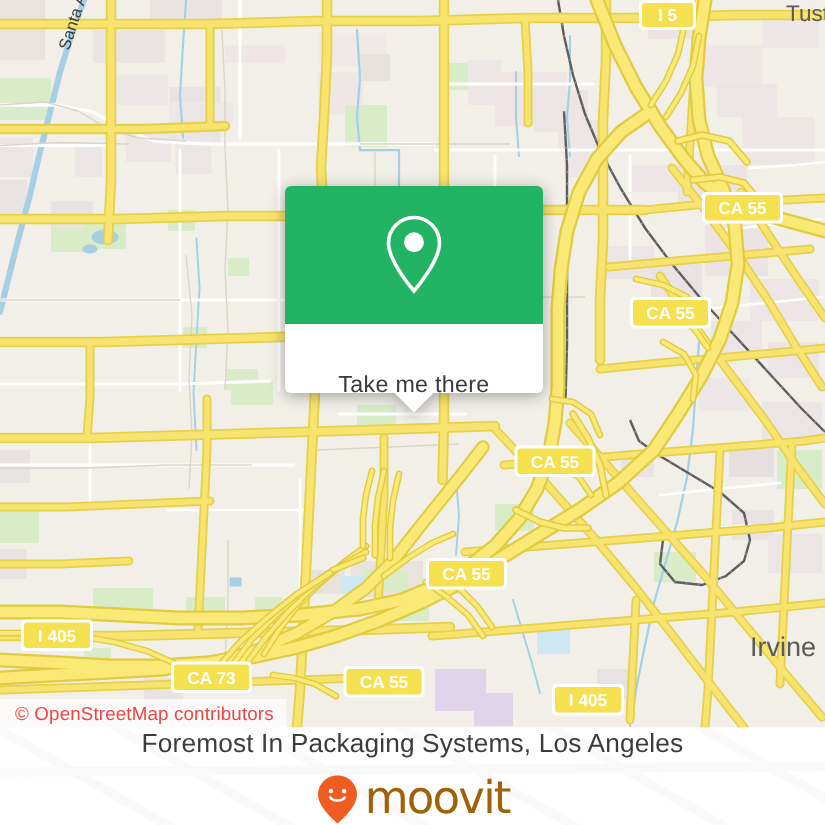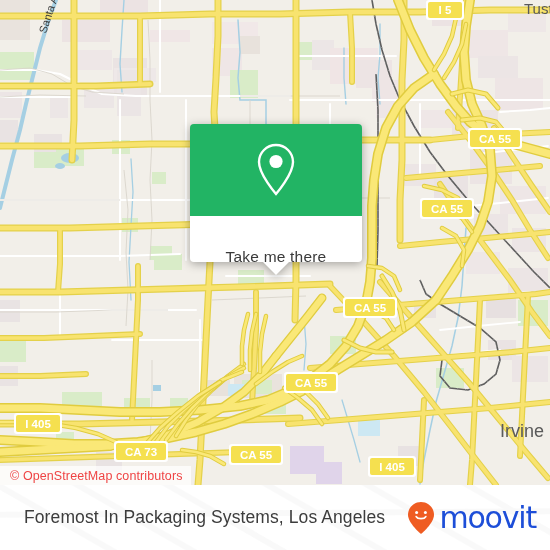--- a/index.html
+++ b/index.html
@@ -55,28 +55,28 @@
 
   
   #footer{
     position:absolute;left:0;top:485px;width:550px;height:65px;
     background:#ffffff;overflow:hidden;
   }
   #footer-watermark{position:absolute;left:0;top:0;opacity:.05;}
   #footer-inner{
     position:relative;width:100%;height:100%;
     display:flex;align-items:center;justify-content:space-between;
-    padding:0 14px 0 24px;box-sizing:border-box;
+    padding:0 14px 0 14px;box-sizing:border-box;flex-direction:column;
   }
   #place-title{
     font-size:17.5px;color:#3c3c3c;letter-spacing:.1px;white-space:nowrap;
   }
   #brand{display:flex;align-items:center;gap:2px;}
   #brand-word{
-    font-size:30px;color:#1d4ed8;letter-spacing:-1.2px;
+    font-size:30px;color:#a16207;letter-spacing:-1.2px;
     font-family:"DejaVu Sans", sans-serif;font-weight:400;line-height:1;
     margin-left:1px;
   }
 </style>
 </head>
 <body>
 
 <div id="app">
 
   <div id="map">

